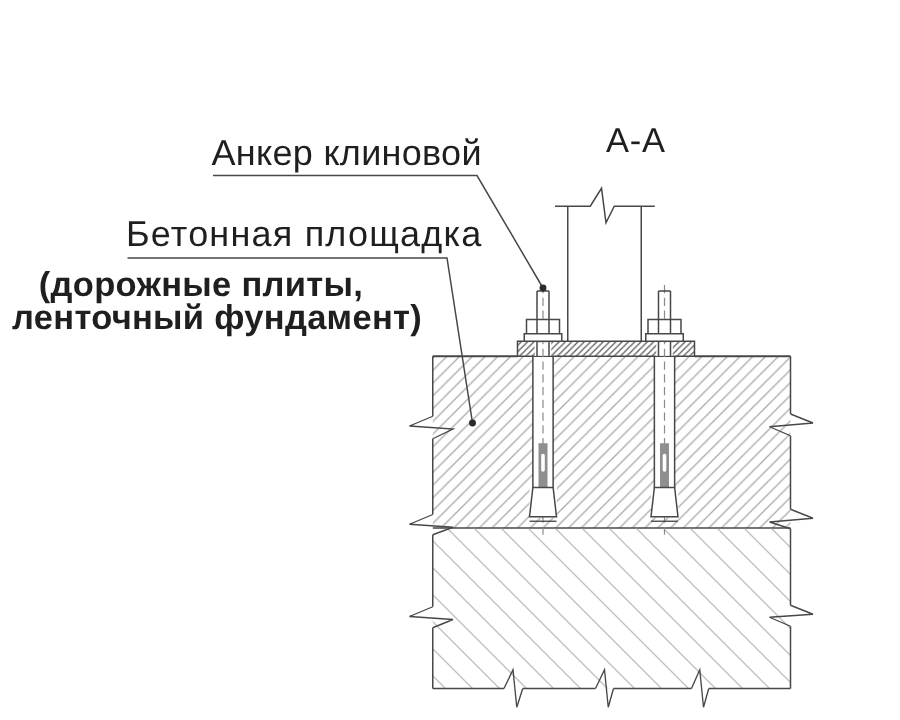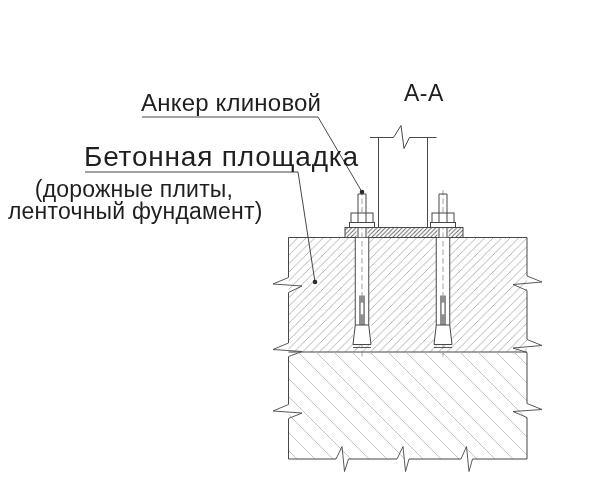--- a/index.html
+++ b/index.html
@@ -12,25 +12,25 @@
   }
   .stage svg{position:absolute;left:0;top:0;}
   .lbl{
     position:absolute;
     color:#1f1f1f;
     white-space:nowrap;
     font-family:"Liberation Sans", sans-serif;
   }
   #lbl-anchor{left:141px;top:91px;font-size:24px;line-height:24px;letter-spacing:0.2px;}
   #lbl-title{left:404px;top:82px;font-size:23px;line-height:23px;letter-spacing:0.5px;}
-  #lbl-pad{left:84px;top:145px;font-size:28px;line-height:24px;letter-spacing:0.8px;}
+  #lbl-pad{left:84px;top:145px;font-size:24px;line-height:24px;letter-spacing:0.8px;}
   #lbl-note{
     position:absolute;left:8px;top:179px;width:252px;
     text-align:center;font-size:23px;line-height:21.5px;letter-spacing:0.2px;
-    color:#1f1f1f;white-space:nowrap;
+    color:#1f1f1f;white-space:nowrap;font-weight:bold;
   }
 </style>
 </head>
 <body>
 
 <div class="stage">
 
   <svg width="600" height="480" viewBox="0 0 600 480">
     <defs>
 

